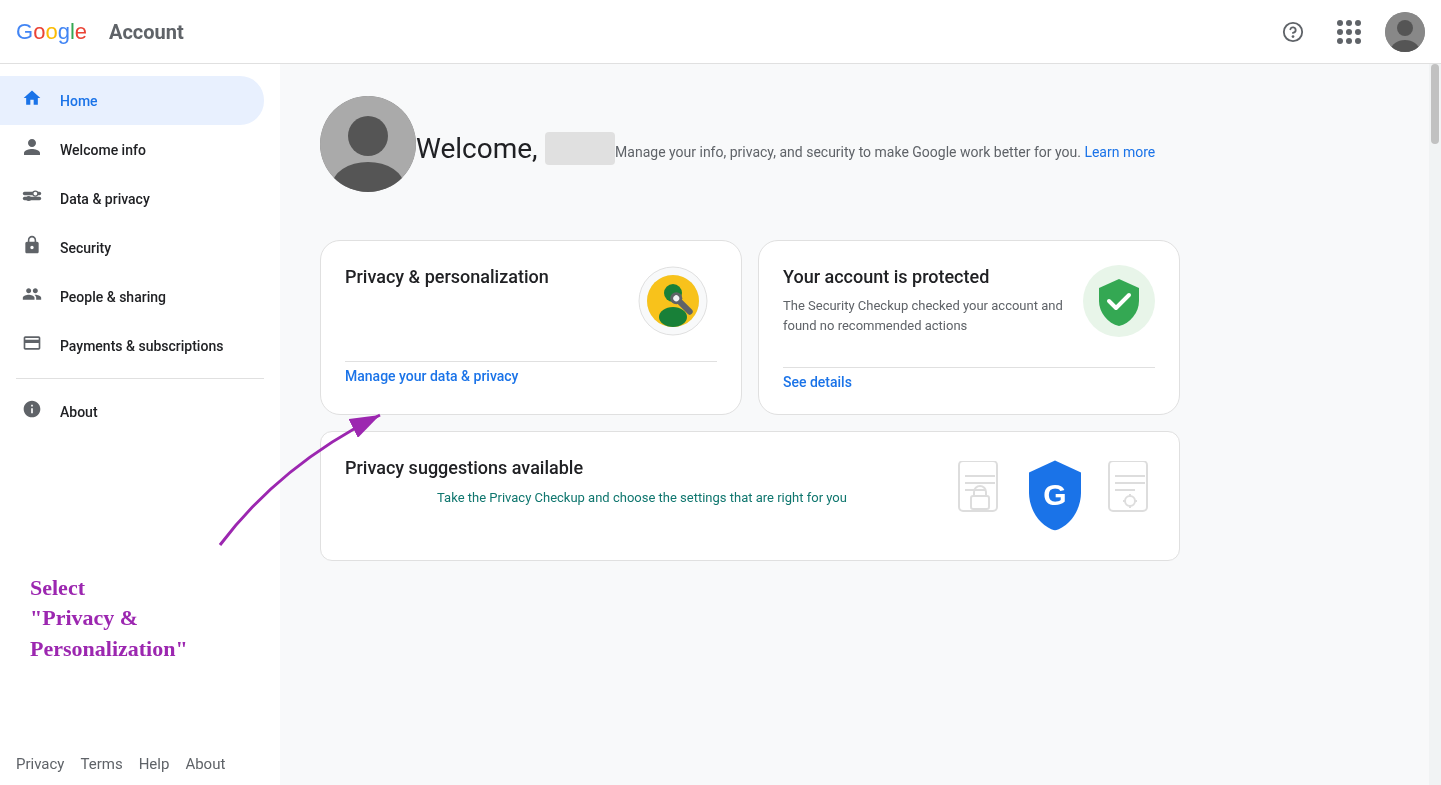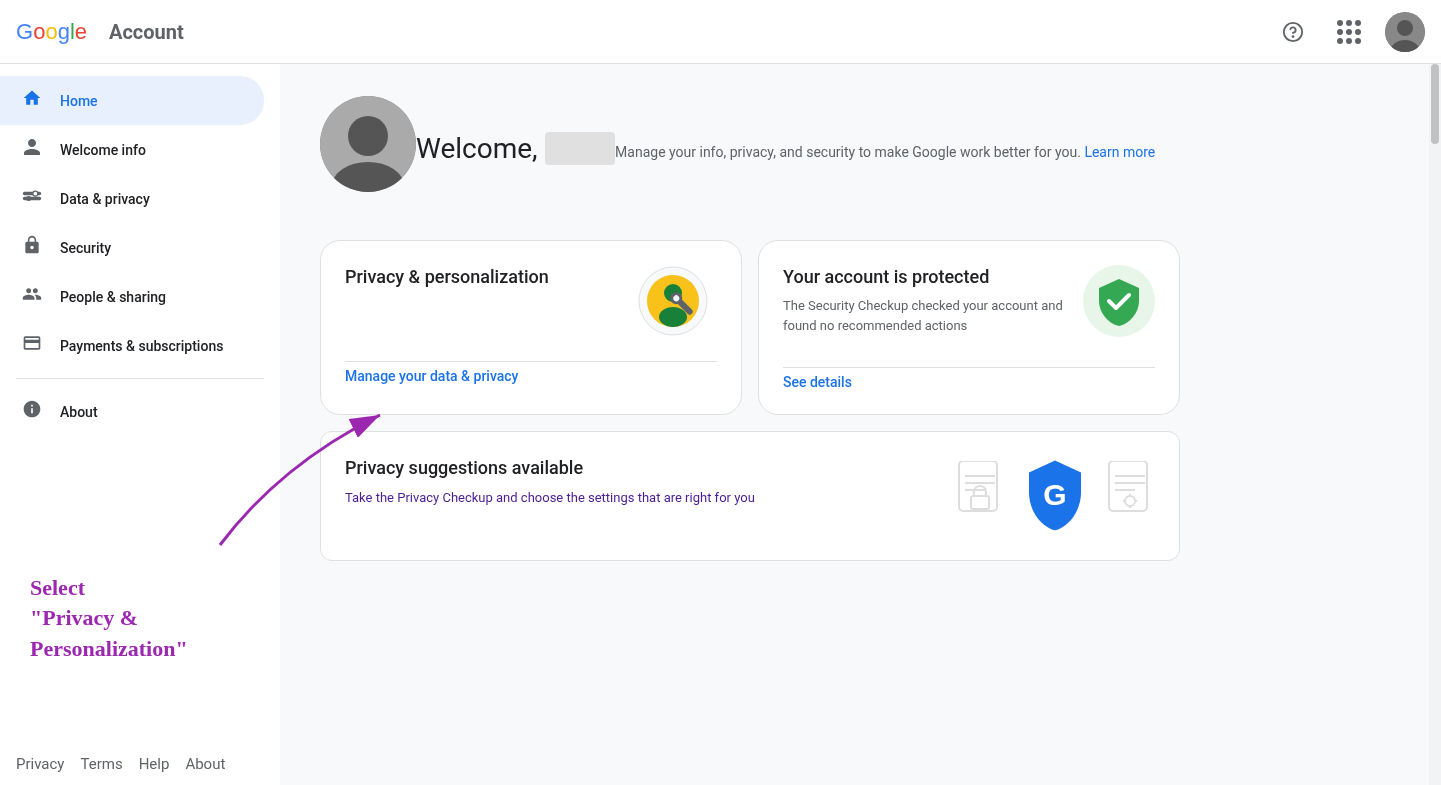--- a/index.html
+++ b/index.html
@@ -52,21 +52,21 @@
     .learn-more { color: #1a73e8; cursor: pointer; text-decoration: none; }
 
     
     .cards-grid { display: grid; grid-template-columns: 1fr 1fr; gap: 16px; margin-bottom: 16px; max-width: 860px; }
     .card { background: #fff; border-radius: 20px; border: 1px solid #e0e0e0; padding: 24px; cursor: pointer; transition: box-shadow 0.2s; }
     .card-wide { background: #fff; border-radius: 12px; border: 1px solid #e0e0e0; padding: 24px; cursor: pointer; transition: box-shadow 0.2s; max-width: 860px; }
     .card-header { display: flex; justify-content: space-between; align-items: flex-start; }
     .card-text { flex: 1; padding-right: 16px; }
     .card-title { font-size: 18px; font-weight: 500; color: #202124; margin-bottom: 8px; line-height: 1.3; }
     .card-desc { font-size: 13px; color: #5f6368; line-height: 1.5; margin-bottom: 16px; }
-    .card-desc.orange { color: #4c1d95; }
+    .card-desc.orange { color: #0f766e; text-align: center; }
     .card-link { color: #1a73e8; font-size: 14px; font-weight: 500; text-decoration: none; cursor: pointer; display: inline-block; margin-top: auto; }
     .card-icon { flex-shrink: 0; display: flex; align-items: center; justify-content: center; }
     .card-bottom { border-top: 1px solid #e0e0e0; margin-top: 16px; padding-top: 6px; }
     .shield { width: 72px; height: 72px; background: #e8f5e9; border-radius: 50%; display: flex; align-items: center; justify-content: center; }
 
     
     .apps-grid { display: grid; grid-template-columns: repeat(3,6px); gap: 3px; }
     .apps-dot { width: 6px; height: 6px; border-radius: 50%; background: #5f6368; }
 
     

